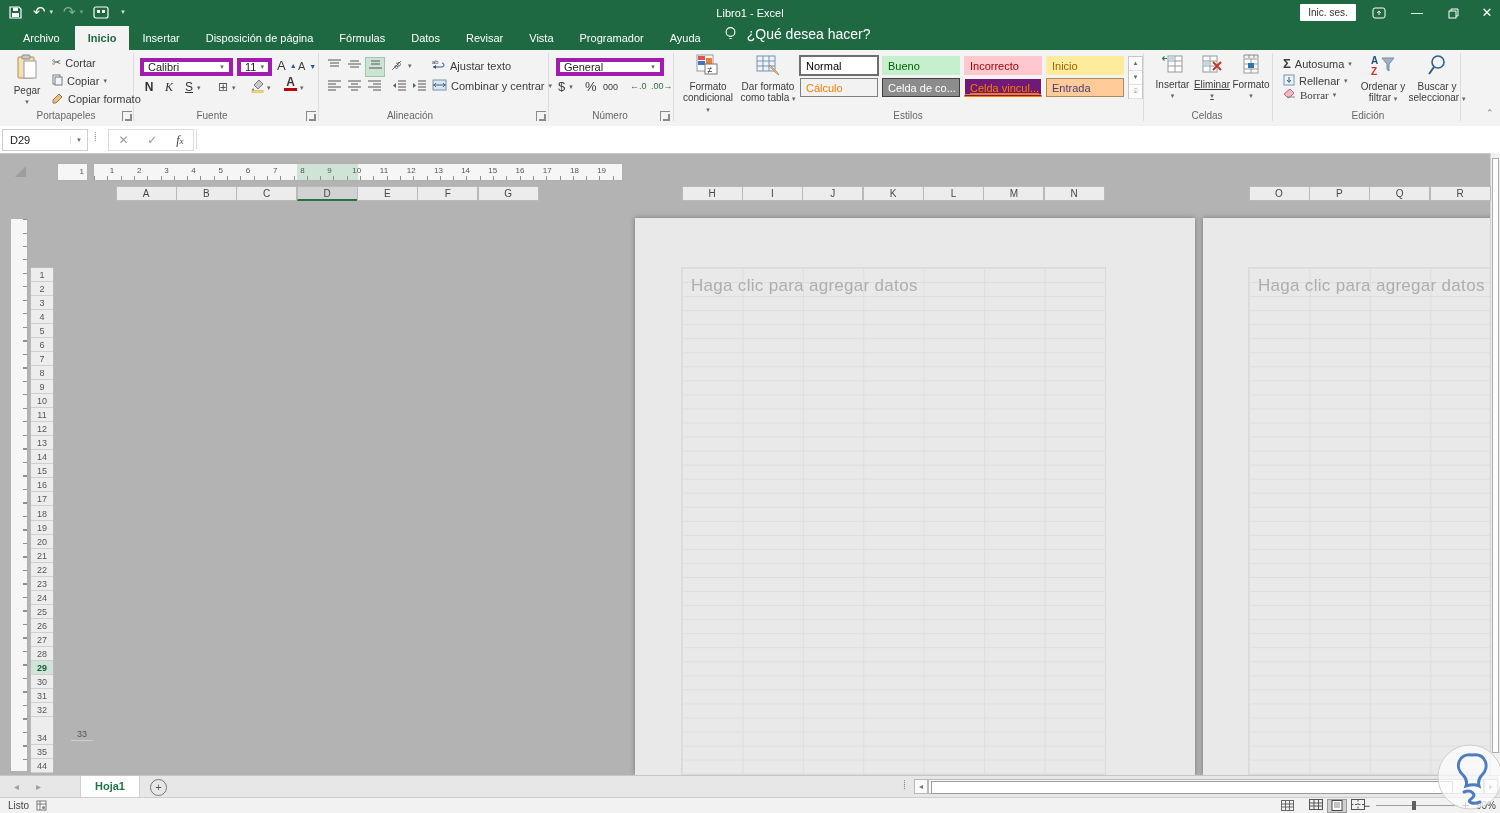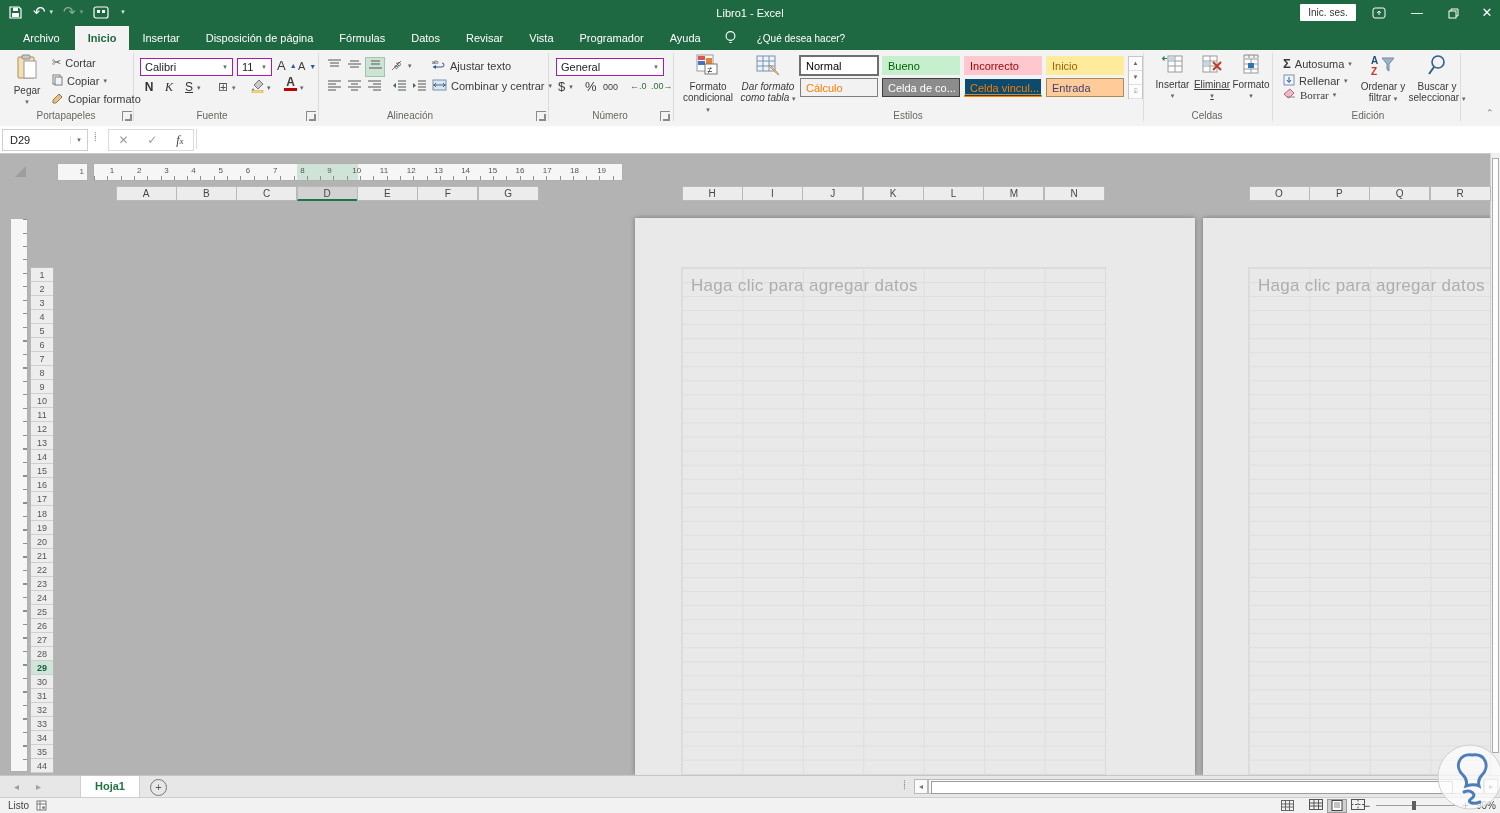--- a/index.html
+++ b/index.html
@@ -14,30 +14,30 @@
   .tcaret{font-size:7px;color:#cfe3d6;margin-left:-6px;}
   .apptitle{left:0;top:0;width:1500px;height:26px;text-align:center;line-height:26px;font-size:11px;color:#fff;}
   .signin{left:1300px;top:4px;width:56px;height:17px;background:#fff;color:#333;font-size:10px;
           text-align:center;line-height:17px;border-radius:1px;}
   .winbtn{top:0;width:34px;height:26px;color:#fff;text-align:center;line-height:26px;font-size:12px;}
   
   .tabrow{left:0;top:26px;width:1500px;height:24px;background:#1e6941;display:flex;align-items:flex-end;padding-left:8px;box-sizing:border-box;}
   .rtab{height:24px;line-height:24px;padding:0 13px;font-size:11px;color:#fff;cursor:default;}
   .rtab.active{background:#f3f3f3;color:#1e6941;font-weight:bold;}
   .rtab.file{padding:0 15px;}
-  .tellme{display:flex;align-items:center;gap:20px;color:#fff;font-size:10px;height:24px;padding:0 10px;}
+  .tellme{display:flex;align-items:flex-start;gap:10px;color:#fff;font-size:14px;height:24px;padding:0 10px;}
   
   .ribbon{left:0;top:50px;width:1500px;height:76px;background:#f3f3f3;border-bottom:1px solid #d2d2d2;}
   .gsep{position:absolute;top:3px;width:1px;height:68px;background:#dcdcdc;}
   .glabel{position:absolute;top:60px;font-size:10px;color:#68665f;text-align:center;}
   .launcher{position:absolute;top:61px;width:9px;height:9px;border-left:1px solid #8a8a8a;border-top:1px solid #8a8a8a;}
   .launcher::after{content:"";position:absolute;right:0;bottom:0;width:5px;height:5px;border-right:2px solid #8a8a8a;border-bottom:2px solid #8a8a8a;}
   .rbtn{position:absolute;display:flex;align-items:center;gap:4px;font-size:11px;color:#3b3b3b;white-space:nowrap;}
   .caret{font-size:7px;color:#666;}
-  .combo{position:absolute;background:#fff;border:1px solid #a21caf;font-size:11px;color:#222;
+  .combo{position:absolute;background:#fff;border:4px solid #a21caf;font-size:11px;color:#222;
          display:flex;align-items:center;box-sizing:border-box;}
   .combo .val{flex:1;padding-left:4px;}
   .combo .dd{width:14px;text-align:center;color:#666;font-size:7px;}
   .fbtn{position:absolute;width:18px;height:18px;text-align:center;line-height:18px;font-size:12px;color:#333;}
   .fbtn.on{background:#cde4d4;border:1px solid #9fc5ab;line-height:16px;}
   .chipgrid{position:absolute;left:800px;top:6px;display:grid;grid-template-columns:repeat(4,78px);grid-auto-rows:19px;gap:3px 4px;}
   .chip{font-size:11px;line-height:18px;padding-left:5px;box-sizing:border-box;overflow:hidden;white-space:nowrap;cursor:default;}
   .gscroll{position:absolute;left:1128px;top:6px;width:13px;height:41px;border:1px solid #c6c6c6;background:#fdfdfd;
            display:flex;flex-direction:column;}
   .gscroll div{flex:1;text-align:center;font-size:6px;color:#666;line-height:13px;border-bottom:1px solid #e1e1e1;}
@@ -324,37 +324,37 @@
             <rect x="1" y="1" width="16" height="16" fill="#fff" stroke="#9a9a9a"></rect>
             <rect x="2" y="2" width="7" height="4" fill="#e05252"></rect>
             <rect x="2" y="7" width="7" height="4" fill="#4472c4"></rect>
             <rect x="10" y="4" width="6" height="7" fill="#ed7d31"></rect>
             <rect x="9" y="10" width="12" height="10" fill="#fff" stroke="#777"></rect>
             <text x="11.5" y="18.5" font-size="9" fill="#333">≠</text>
           </svg></span>
       <span>Formato</span><br>
       <span>condicional</span> <span class="caret">▾</span>
     </div>
-    <div class="bigbtn" style="left:738px;top:4px;width:60px;font-style:italic;">
+    <div class="bigbtn" style="left:738px;top:4px;width:60px;">
       <span class="ic"><svg width="24" height="22" viewBox="0 0 24 22">
             <rect x="1" y="2" width="18" height="15" fill="#eef4fb" stroke="#7a92ab"></rect>
             <path d="M1 7h18M1 12h18M7 2v15M13 2v15" stroke="#7a92ab"></path>
             <path d="M14 11l7 7 2 3-3-2-7-7z" fill="#e8c182" stroke="#9a7b43" stroke-width=".6"></path>
           </svg></span>
       <span>Dar formato</span><br>
       <span>como tabla</span> <span class="caret">▾</span>
     </div>
     <div class="chipgrid" id="style-gallery">
         <div class="chip" style="background: rgb(255, 255, 255); color: rgb(0, 0, 0); border: 1px solid rgb(110, 110, 110); box-shadow: rgb(110, 110, 110) 0px 0px 0px 1px;">Normal</div>
         <div class="chip" style="background: rgb(198, 239, 206); color: rgb(0, 97, 0); border: 1px solid rgb(198, 239, 206);">Bueno</div>
         <div class="chip" style="background: rgb(255, 199, 206); color: rgb(156, 0, 6); border: 1px solid rgb(255, 199, 206);">Incorrecto</div>
         <div class="chip" style="background: rgb(255, 235, 156); color: rgb(156, 101, 0); border: 1px solid rgb(255, 235, 156);">Inicio</div>
         <div class="chip" style="background: rgb(242, 242, 242); color: rgb(250, 125, 0); border: 1px solid rgb(127, 127, 127);">Cálculo</div>
         <div class="chip" style="background: rgb(140, 140, 140); color: rgb(255, 255, 255); border: 1px solid rgb(63, 63, 63);">Celda de co...</div>
-        <div class="chip" style="background: #0c4a6e; color: rgb(250, 125, 0); border-width: 1px 1px 3px; border-style: solid solid double; border-color: rgb(243, 243, 243) rgb(243, 243, 243) rgb(255, 128, 1); border-image: initial;">Celda vincul...</div>
+        <div class="chip" style="background: #701a75; color: rgb(250, 125, 0); border-width: 1px 1px 3px; border-style: solid solid double; border-color: rgb(243, 243, 243) rgb(243, 243, 243) rgb(255, 128, 1); border-image: initial; text-decoration: underline;">Celda vincul...</div>
         <div class="chip" style="background: rgb(255, 204, 153); color: rgb(63, 63, 118); border: 1px solid rgb(169, 140, 90);">Entrada</div>
       </div>
     <div class="gscroll">
       <div>▲</div>
       <div>▼</div>
       <div>⍗</div>
     </div>
     <div class="glabel" style="left:868px;width:80px;">Estilos</div>
 
     <div class="bigbtn" style="left:1154px;top:4px;width:37px;">
@@ -509,21 +509,21 @@
         <div class="rownum" style="top: 308.66px;">23</div>
         <div class="rownum" style="top: 322.69px;">24</div>
         <div class="rownum" style="top: 336.72px;">25</div>
         <div class="rownum" style="top: 350.75px;">26</div>
         <div class="rownum" style="top: 364.78px;">27</div>
         <div class="rownum" style="top: 378.81px;">28</div>
         <div class="rownum sel" style="top: 392.84px;">29</div>
         <div class="rownum" style="top: 406.87px;">30</div>
         <div class="rownum" style="top: 420.9px;">31</div>
         <div class="rownum" style="top: 434.93px;">32</div>
-        <div class="rownum" style="top: 449px;">33</div>
+        <div class="rownum" style="top: 459px; margin-left: 40px;">33</div>
         <div class="rownum" style="top: 462.99px;">34</div>
         <div class="rownum" style="top: 477.02px;">35</div>
         <div class="rownum" style="top: 491.05px;">44</div>
       </div>
 
     <div class="abs vscroll" style="top:0;height:622px;">
       <div class="vthumb"></div>
     </div>
   <div class="colhead" style="left: 115.5px; top: 33px;">A</div>
       <div class="colhead" style="left: 175.86px; top: 33px;">B</div>

